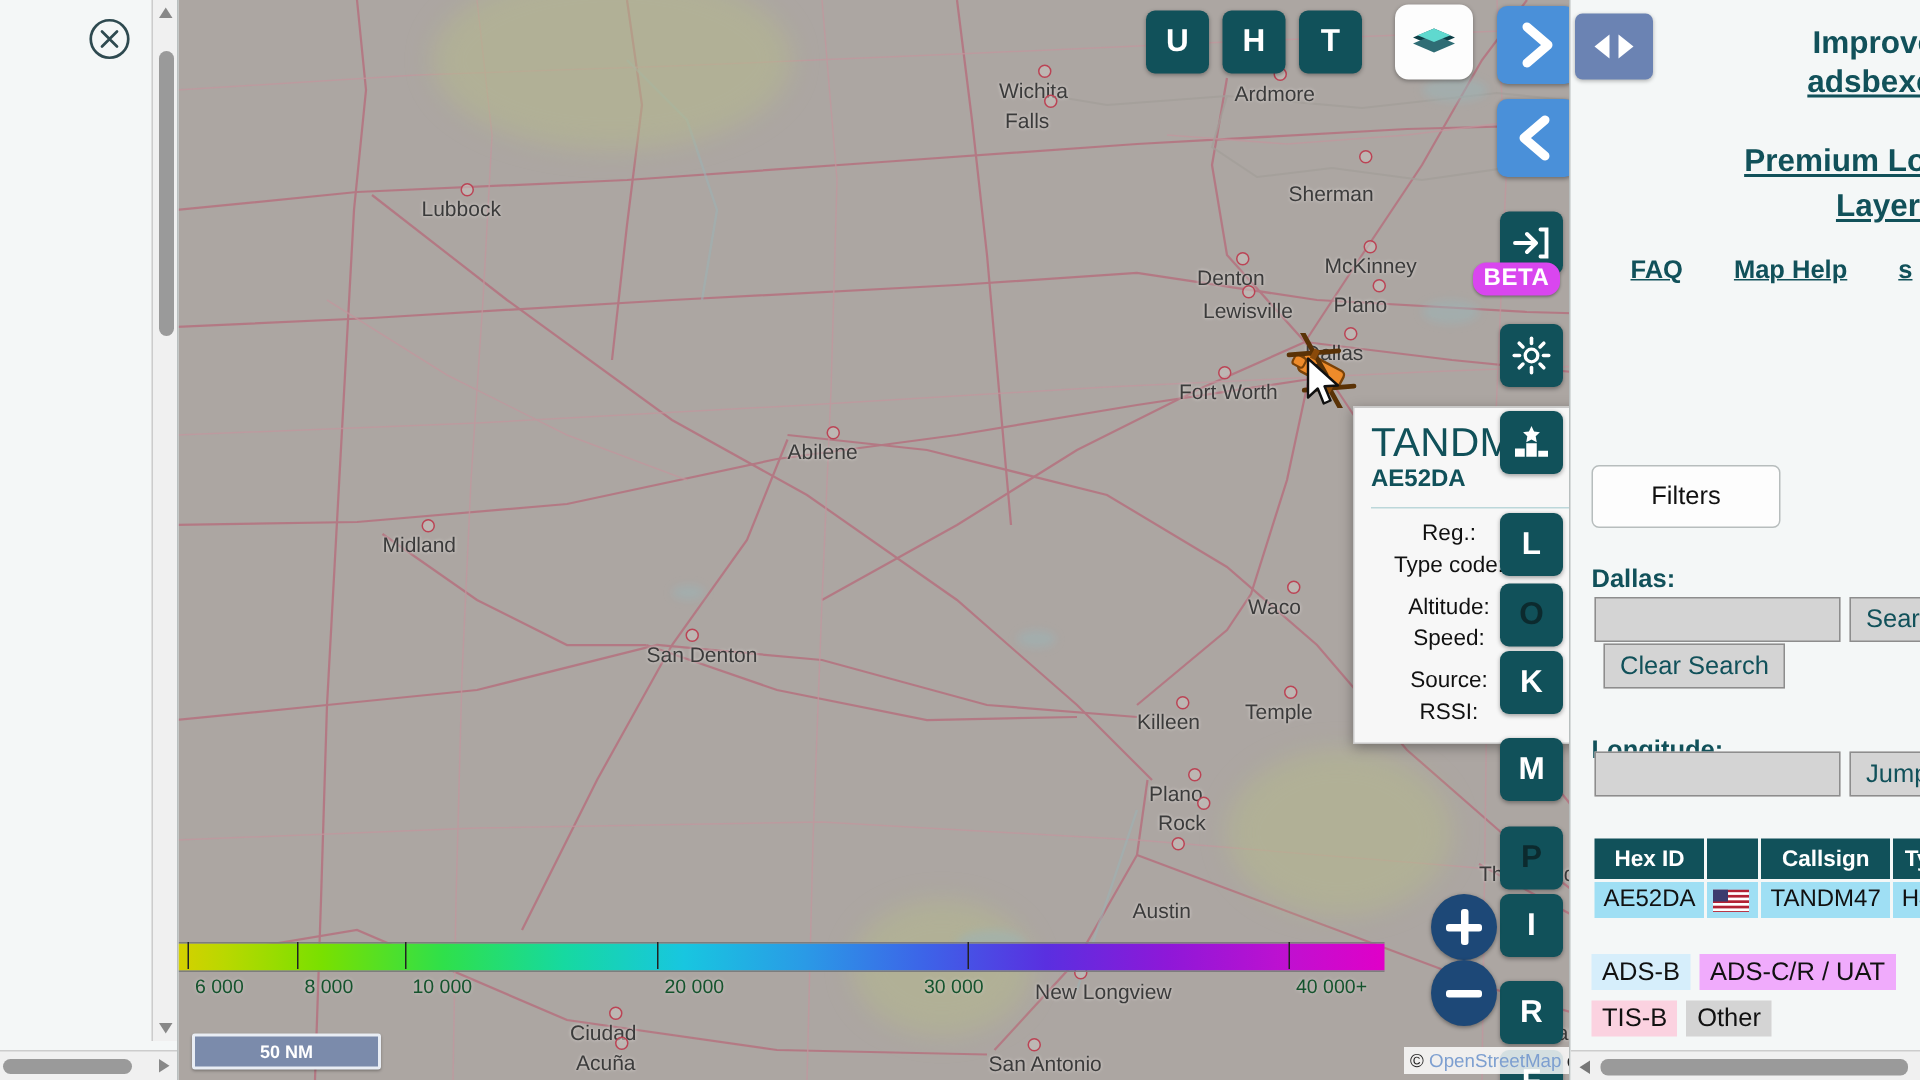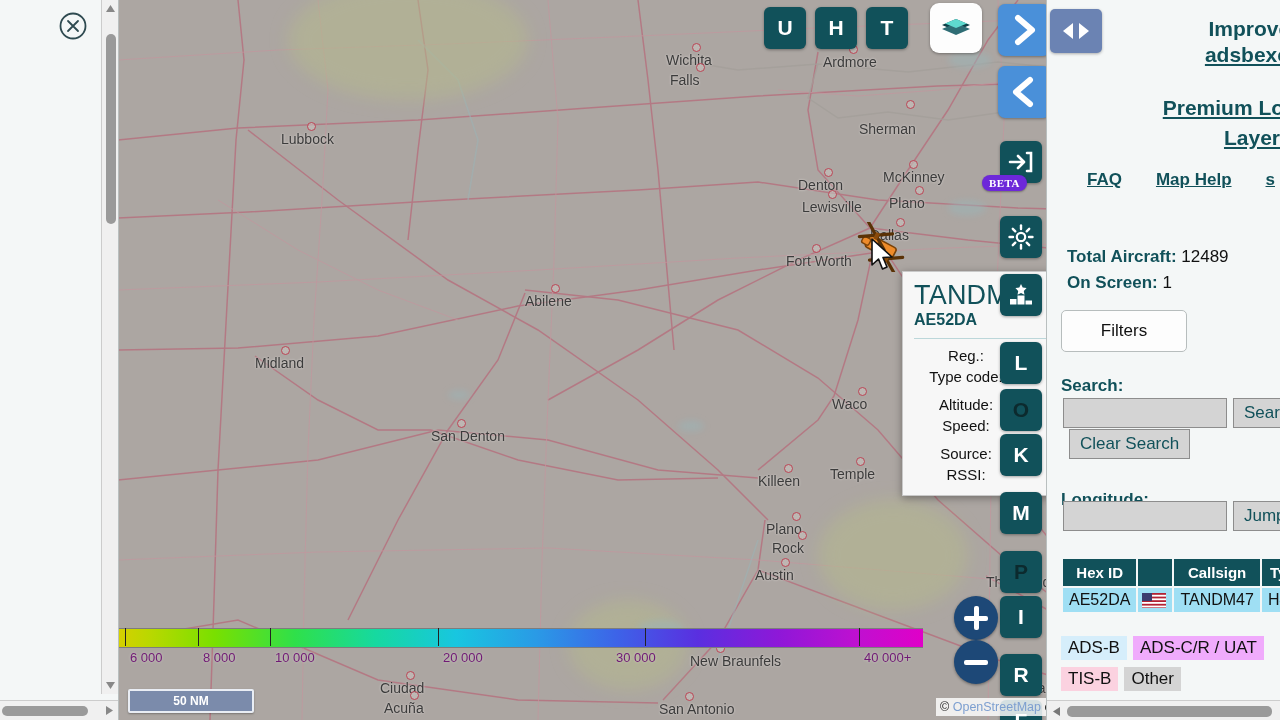--- a/index.html
+++ b/index.html
@@ -40,24 +40,23 @@
   .sqbtn.dark-letter{color:#0c2a2e;}
 
   .chev{
     position:absolute;width:52px;height:52px;border-radius:7px;background:#4a90d9;
     display:flex;align-items:center;justify-content:center;cursor:pointer;
     box-shadow:0 1px 3px rgba(0,0,0,.35);
   }
   .chev svg{display:block;}
 
   .betabadge{
-    position:absolute;background:#6d28d9;color:#fff;font-weight:bold;font-size:11px;
+    position:absolute;background:#d946ef;color:#fff;font-weight:bold;font-size:16px;
     padding:2px 7px;border-radius:9px;letter-spacing:.4px;
     box-shadow:0 1px 2px rgba(0,0,0,.35);
-    font-family:Liberation Serif, serif;
   }
 
   .zoombtn{
     position:absolute;width:44px;height:44px;border-radius:50%;background:#1d4877;
     display:flex;align-items:center;justify-content:center;cursor:pointer;
     box-shadow:0 1px 3px rgba(0,0,0,.4);
   }
   .zoombtn .bar{background:#fff;border-radius:2px;position:absolute;}
 
   
@@ -81,21 +80,21 @@
   #popup tr.gap td{padding-top:9px;}
 
   
   #altscale{position:absolute;left:118px;top:628px;width:805px;height:18px;
     background:linear-gradient(to right,
       #d6d000 0%, #b9d800 4%, #79e000 12%, #2fe04a 22%,
       #16d9a0 32%, #18c6e0 42%, #2a9ae6 52%, #3d63e8 62%,
       #5a2fe0 72%, #8e18d8 82%, #c010d0 92%, #e000c8 100%);
     border-top:1px solid #7d7d7d;border-bottom:1px solid #7d7d7d;}
   .tickline{position:absolute;top:628px;width:1px;height:18px;background:#222;}
-  .ticklabel{position:absolute;top:650px;font-size:13px;color:#701a75;
+  .ticklabel{position:absolute;top:650px;font-size:13px;color:#14532d;
     text-shadow:0 0 3px rgba(210,205,202,.9);}
 
   #scalebar{
     position:absolute;left:128px;top:689px;width:122px;height:20px;
     background:#7b8bab;border:2px solid #e9edf4;border-radius:2px;
     color:#fff;font-size:12px;font-weight:bold;display:flex;align-items:center;
     justify-content:center;box-shadow:0 1px 2px rgba(0,0,0,.3);
   }
 
   #brand{position:absolute;left:352px;top:665px;display:flex;align-items:center;gap:8px;}
@@ -278,31 +277,31 @@
         <div class="citylabel" style="left: 313px; top: 428px;">San Denton</div>
         <div class="citydot" style="left: 339px; top: 419px;"></div>
         <div class="citylabel" style="left: 640px; top: 473px;">Killeen</div>
         <div class="citydot" style="left: 666px; top: 464px;"></div>
         <div class="citylabel" style="left: 712px; top: 466px;">Temple</div>
         <div class="citydot" style="left: 738px; top: 457px;"></div>
         <div class="citylabel" style="left: 648px; top: 521px;">Plano</div>
         <div class="citydot" style="left: 674px; top: 512px;"></div>
         <div class="citylabel" style="left: 654px; top: 540px;">Rock</div>
         <div class="citydot" style="left: 680px; top: 531px;"></div>
-        <div class="citylabel" style="left: 637px; top: 567px;">Austin</div>
+        <div class="citylabel" style="left: 637px; top: 599px;">Austin</div>
         <div class="citydot" style="left: 663px; top: 558px;"></div>
         <div class="citylabel" style="left: 868px; top: 574px;">The Woodlands</div>
         <div class="citydot" style="left: 894px; top: 565px;"></div>
         <div class="citylabel" style="left: 262px; top: 680px;">Ciudad</div>
         <div class="citydot" style="left: 288px; top: 671px;"></div>
         <div class="citylabel" style="left: 266px; top: 700px;">Acuña</div>
         <div class="citydot" style="left: 292px; top: 691px;"></div>
         <div class="citylabel" style="left: 541px; top: 701px; text-align: center;">San Antonio</div>
         <div class="citydot" style="left: 567px; top: 692px;"></div>
-        <div class="citylabel" style="left: 572px; top: 653px;">New Braunfels</div>
+        <div class="citylabel" style="left: 572px; top: 653px;">New Longview</div>
         <div class="citydot" style="left: 598px; top: 644px;"></div>
         <div class="citylabel" style="left: 988px; top: 658px;">Houston</div>
         <div class="citydot" style="left: 1014px; top: 649px;"></div>
         <div class="citylabel" style="left: 1000px; top: 684px;">Pasa</div>
         <div class="citydot" style="left: 1026px; top: 675px;"></div>
         <div class="citylabel" style="left: 912px; top: 680px;">Land</div>
         <div class="citydot" style="left: 938px; top: 671px;"></div>
       </div>
 
     <div id="aircraft">
@@ -525,37 +524,27 @@
         <span>Premium Login: n</span><br>
         <span>Layer</span>
       </div>
 
       <div class="rp-navrow">
         <span>FAQ</span>
         <span>Map Help</span>
         <span>s</span>
       </div>
 
-      <div class="rp-stats">
-        <div>
-          <b>Total Aircraft:</b>
-          <span class="num">12489</span>
-        </div>
-        <div>
-          <b>On Screen:</b>
-          <span class="num">1</span>
-        </div>
-      </div>
 
       <div class="rp-tabs">
         <div class="rp-tab">Filters</div>
 
       </div>
 
-      <div class="rp-lbl" style="left:14px;top:376px;">Search:</div>
+      <div class="rp-lbl" style="left:14px;top:376px;">Dallas:</div>
       <input class="rp-input" style="left: 16px; top: 398px; width: 158px;" placeholder="">
       <div class="rp-btn" style="left:186px;top:398px;">Sear</div>
       <div class="rp-btn" style="left:22px;top:429px;">Clear Search</div>
 
       <div class="rp-lbl" style="left:14px;top:490px;">Longitude:</div>
       <input class="rp-input" style="left: 16px; top: 501px; width: 158px;">
       <div class="rp-btn" style="left:186px;top:501px;">Jump</div>
 
       <table class="rp-table">
         <thead>

